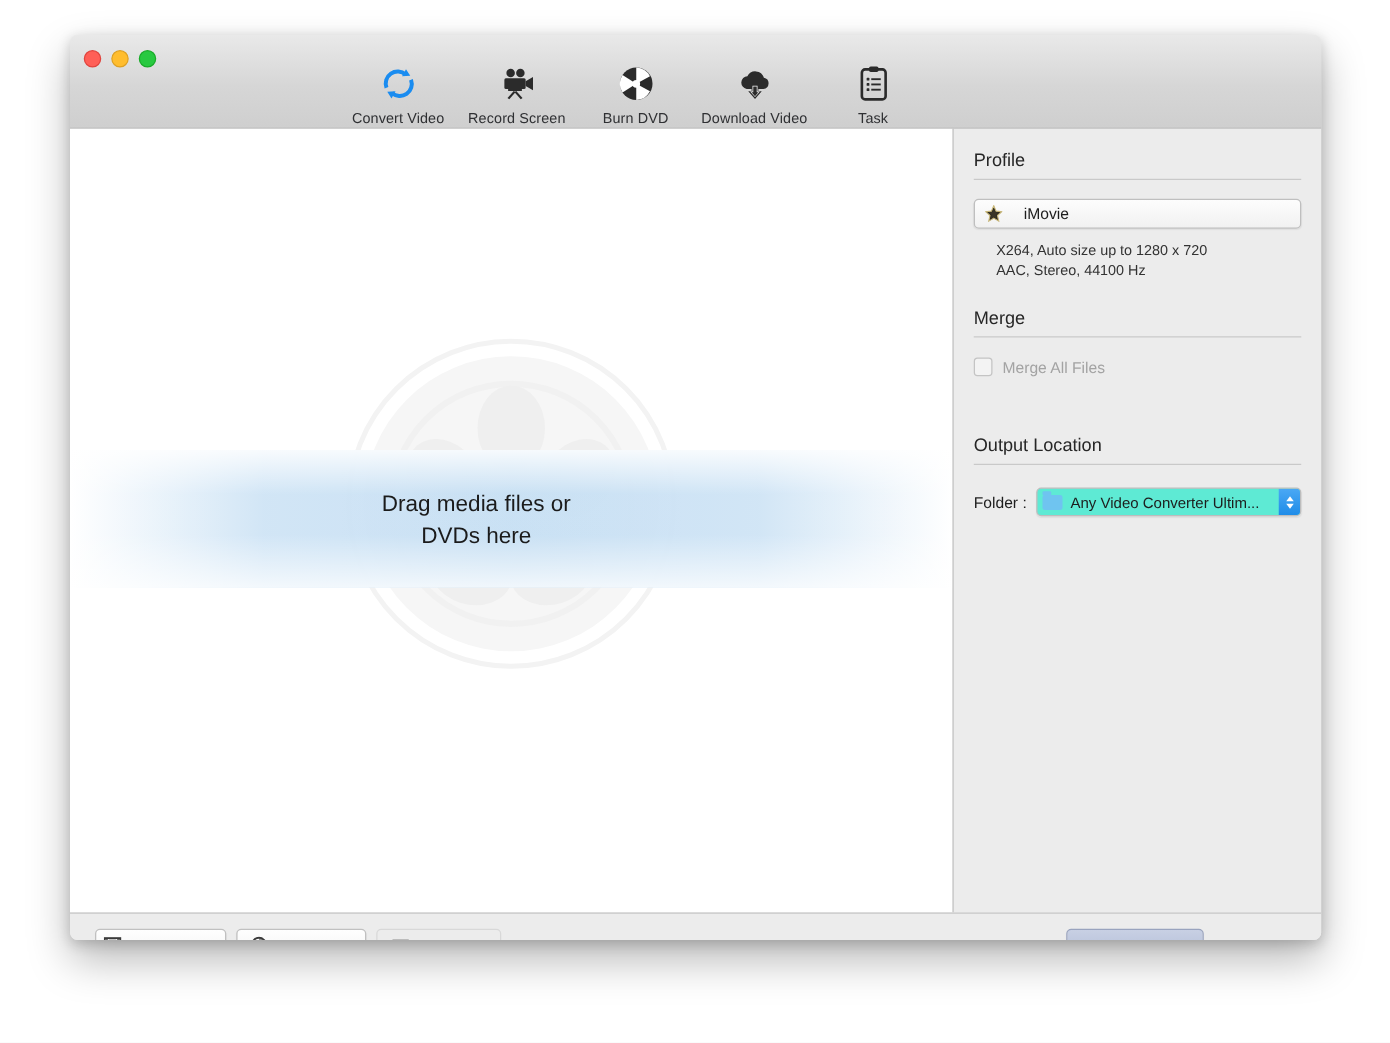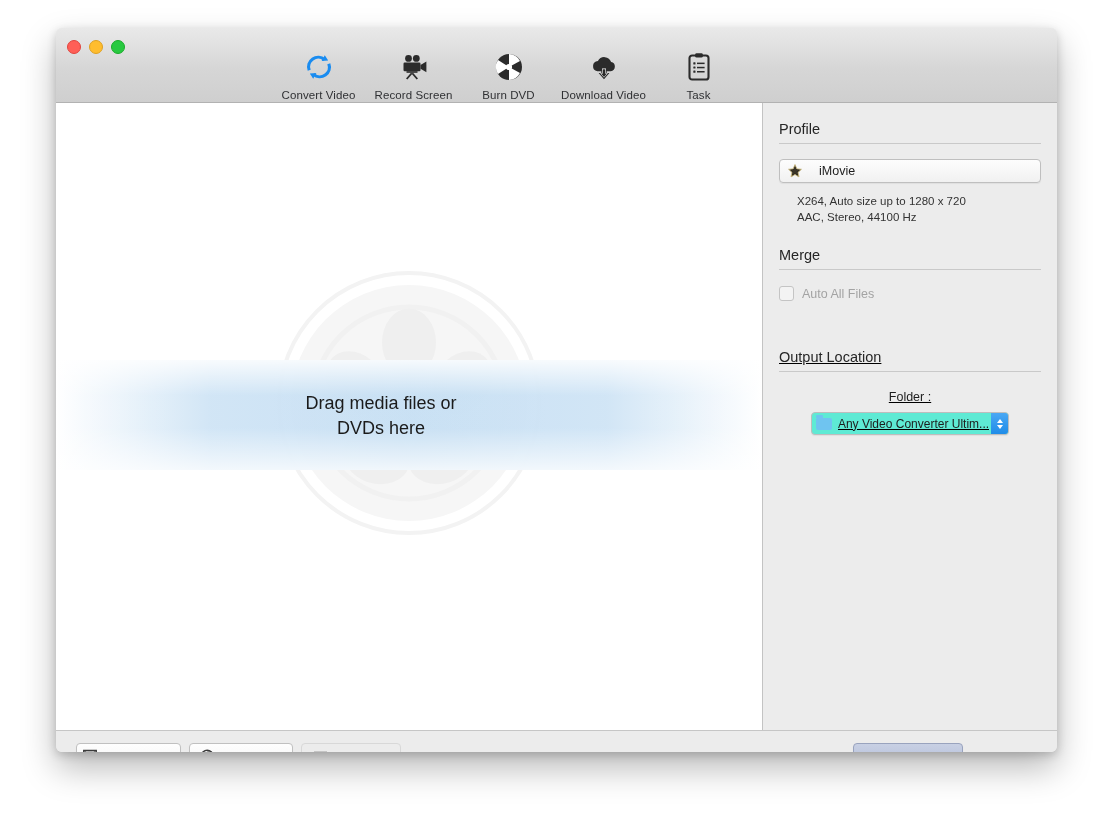--- a/index.html
+++ b/index.html
@@ -121,21 +121,21 @@
     box-sizing: border-box;
   }
   .sec-title {
     font-size: 14.5px; color: #262626;
     padding: 0 0 6px 0;
   }
   .sec-rule { height: 1px; background: #c9c9c9; }
   .sec { padding: 0 16px; }
   .sec.profile { padding-top: 18px; }
   .sec.merge { padding-top: 22px; }
-  .sec.output { padding-top: 48px; text-decoration: underline; }
+  .sec.output { padding-top: 48px; }
 
   .profile-btn {
     margin-top: 15px;
     height: 22px;
     background: linear-gradient(to bottom, #fdfdfd, #f1f1f1);
     border: 1px solid #bfbfbf;
     border-radius: 4px;
     display: flex; align-items: center;
     padding: 0 8px;
     gap: 17px;
@@ -149,21 +149,21 @@
 
   .check-row { margin-top: 16px; display: flex; align-items: center; gap: 8px; }
   .checkbox {
     width: 13px; height: 13px;
     border: 1px solid #c4c4c4;
     border-radius: 3px;
     background: #f3f3f3;
   }
   .check-label { font-size: 12.5px; color: #a3a3a3; }
 
-  .folder-row { margin-top: 18px; display: flex; align-items: center; gap: 8px; flex-direction: column; }
+  .folder-row { margin-top: 18px; display: flex; align-items: center; gap: 8px; }
   .folder-label { font-size: 12.5px; color: #1d1d1d; }
   .folder-select {
     flex: 1;
     height: 21px;
     background: #5eead4;
     border: 1px solid #bdbdbd;
     border-radius: 4px;
     display: flex; align-items: center;
     padding-left: 4px;
     overflow: hidden;
@@ -375,21 +375,21 @@
             <div>X264, Auto size up to 1280 x 720</div>
             <div>AAC, Stereo, 44100 Hz</div>
           </div>
         </div>
 
         <div class="sec merge">
           <div class="sec-title">Merge</div>
           <div class="sec-rule"></div>
           <div class="check-row">
             <div class="checkbox"></div>
-            <span class="check-label">Auto All Files</span>
+            <span class="check-label">Merge All Files</span>
           </div>
         </div>
 
         <div class="sec output">
           <div class="sec-title">Output Location</div>
           <div class="sec-rule"></div>
           <div class="folder-row">
             <span class="folder-label">Folder :</span>
             <div class="folder-select">
               <span class="folder-icon"></span>

